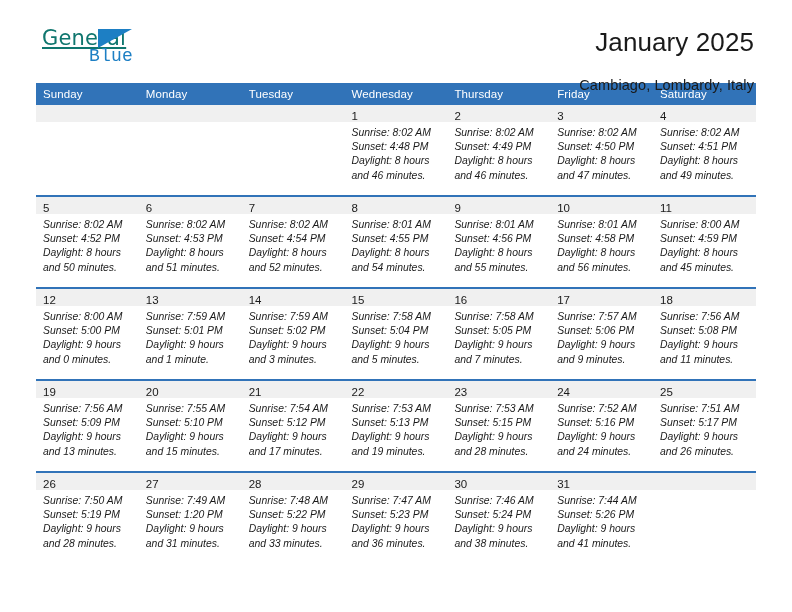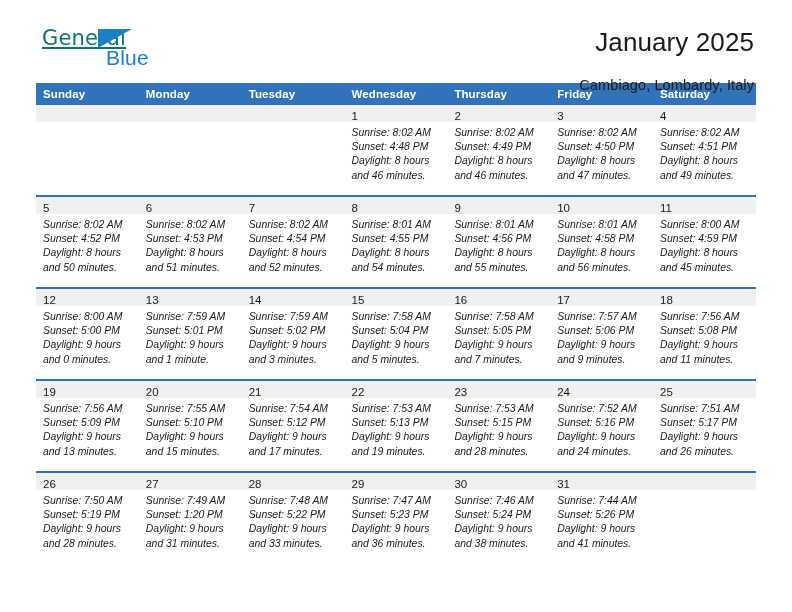--- a/index.html
+++ b/index.html
@@ -43,26 +43,26 @@
     left: 6px;
     top: 0;
     font-size: 21px;
     letter-spacing: .2px;
     color: #0f766e;
     font-family: "DejaVu Sans", sans-serif;
     text-decoration: underline;
   }
   .logo-blue {
     position: absolute;
-    left: 70px;
+    left: 53px;
     top: 19px;
-    font-size: 21px;
+    font-size: 18px;
     letter-spacing: .2px;
     color: #1d7fc4;
-    font-family: Liberation Sans, sans-serif;
+    font-family: Liberation Mono, monospace;
   }
   .logo-tri {
     position: absolute;
     left: 62px;
     top: 1px;
     width: 0;
     height: 0;
     border-left: 34px solid #1d7fc4;
     border-bottom: 19px solid transparent;
   }
@@ -90,21 +90,21 @@
   .calendar {
     margin-top: 11px;
     width: 720px;
     border-collapse: collapse;
     table-layout: fixed;
   }
   .calendar th {
     background: #3173b8;
     color: #ffffff;
     font-size: 11.5px;
-    font-weight: bold;
+    font-weight: normal;
     text-align: left;
     padding: 5px 0 5px 7px;
     letter-spacing: .1px;
   }
   .calendar td {
     vertical-align: top;
     padding: 0;
     border-top: 2px solid #3173b8;
     width: 102.85px;
     height: 90px;

